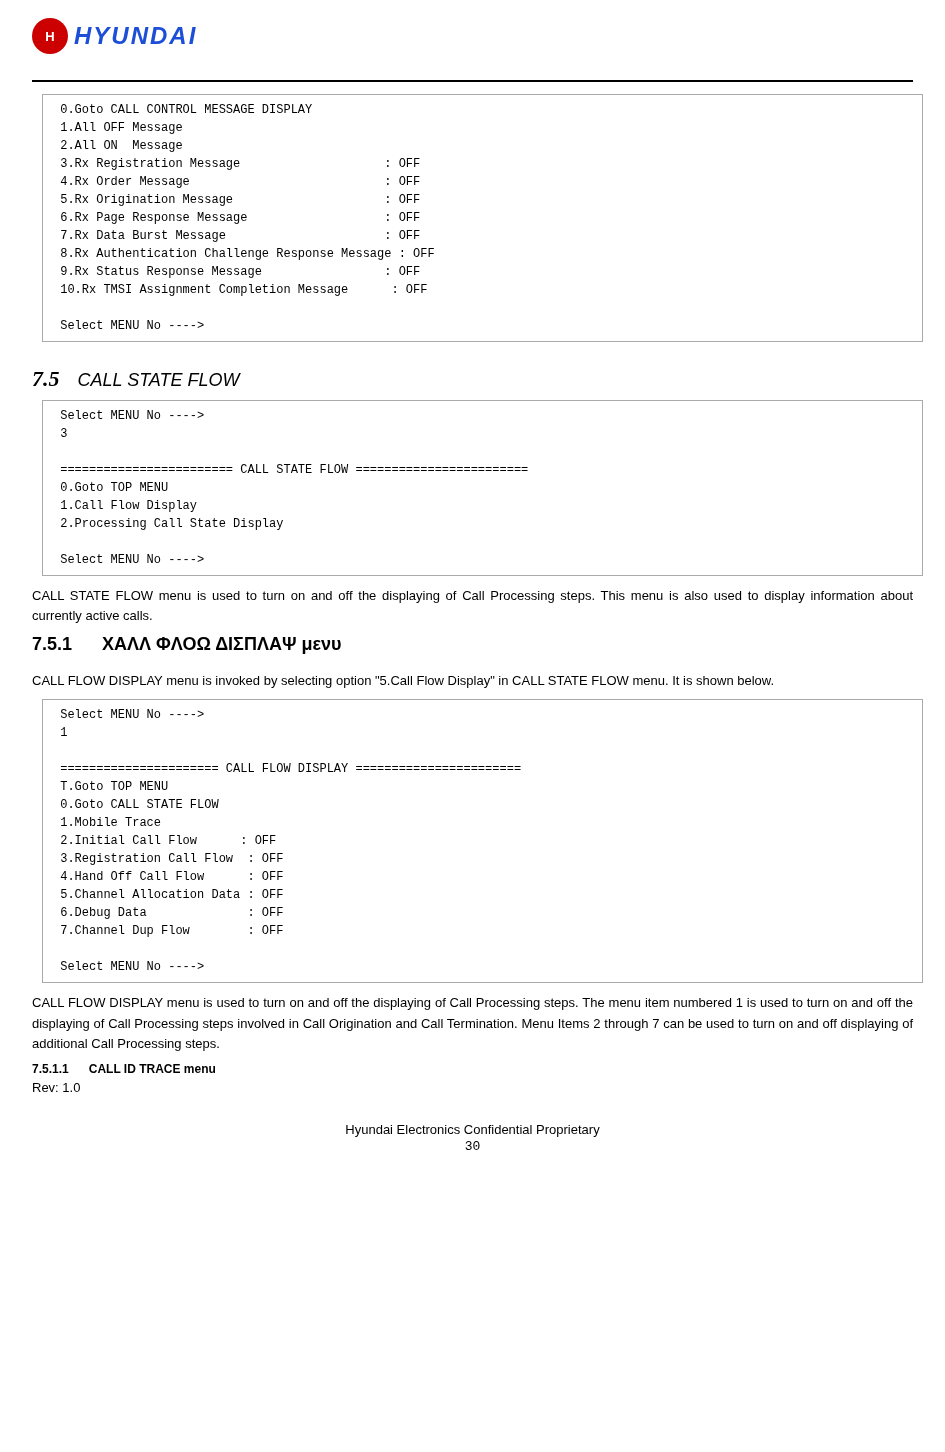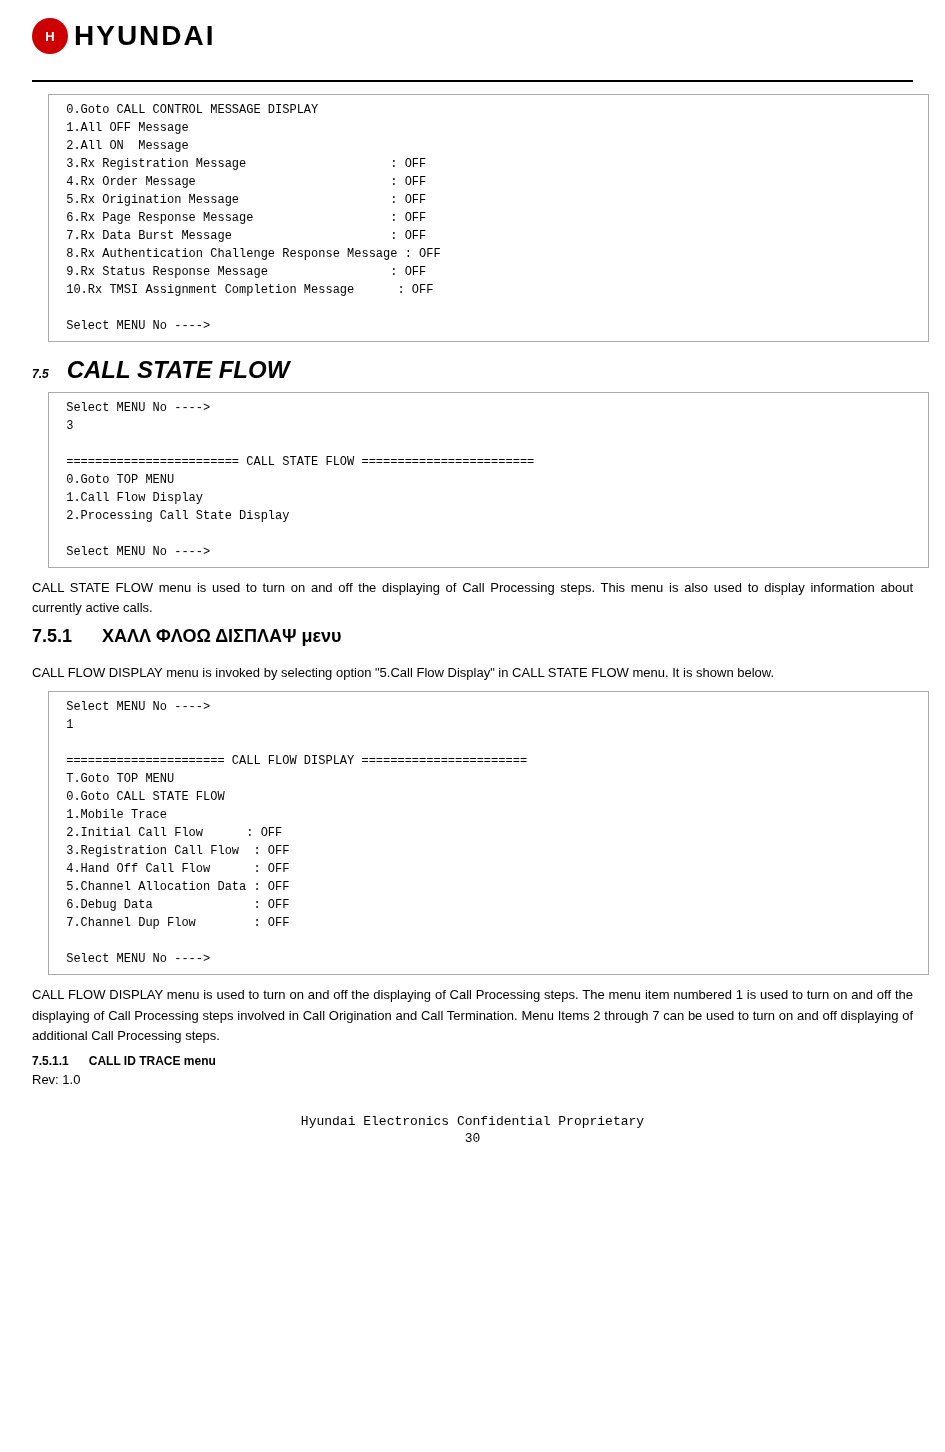--- a/index.html
+++ b/index.html
@@ -29,38 +29,39 @@
       height: 36px;
       background: #cc0000;
       border-radius: 50%;
       display: inline-flex;
       align-items: center;
       justify-content: center;
       margin-right: 6px;
       flex-shrink: 0;
     }
     .logo-text {
-      font-size: 28px;
+      font-size: 24px;
       font-weight: 900;
       letter-spacing: 2px;
-      color: #000000;
+      color: #1d4ed8;
       font-family: Arial Black, Arial, sans-serif;
+      font-style: italic;
     }
     .divider-line {
       border: none;
       border-top: 2px solid #000;
       margin: 8px 0 12px 0;
     }
     .code-block {
       font-family: 'Courier New', Courier, monospace;
       font-size: 12px;
       background: #fff;
       border: 1px solid #aaa;
       padding: 6px 10px;
-      margin: 8px 0 10px 16px;
+      margin: 8px 0 10px 10px;
       white-space: pre;
       line-height: 1.5;
       width: 100%;
       overflow: hidden;
     }
     .section-desc {
       font-family: Arial, sans-serif;
       font-size: 13px;
       line-height: 1.55;
       margin-bottom: 8px;
@@ -69,47 +70,49 @@
     .section-heading {
       font-size: 18px;
       font-weight: bold;
       font-style: italic;
       margin: 14px 0 6px 0;
       display: flex;
       align-items: baseline;
       gap: 18px;
     }
     .section-heading-num {
-      font-size: 12px;
-      font-weight: bold;
-      font-style: italic;
+      font-size: 22px;
+      font-weight: bold;
+      font-style: italic;
+      font-family: Liberation Serif, serif;
     }
     .section-heading-title {
-      font-size: 24px;
-      font-weight: bold;
+      font-size: 18px;
+      font-weight: normal;
       font-style: italic;
       text-transform: uppercase;
+      margin-top: 14px;
     }
     .subsection-heading {
       font-size: 18px;
       font-weight: bold;
       margin: 8px 0 16px 0;
     }
     .subsubsection-heading {
       font-size: 12px;
       font-weight: bold;
       margin: 8px 0 2px 0;
     }
     .footer-area {
       text-align: center;
       margin-top: 24px;
       font-size: 13px;
     }
     .footer-text {
-      font-family: Liberation Mono, monospace;
+      font-family: Liberation Sans, sans-serif;
     }
     .footer-page {
       font-family: Liberation Mono, monospace;
       margin-top: 2px;
     }
   </style>
 </head>
 <body>
 
 <div class="page-container">

